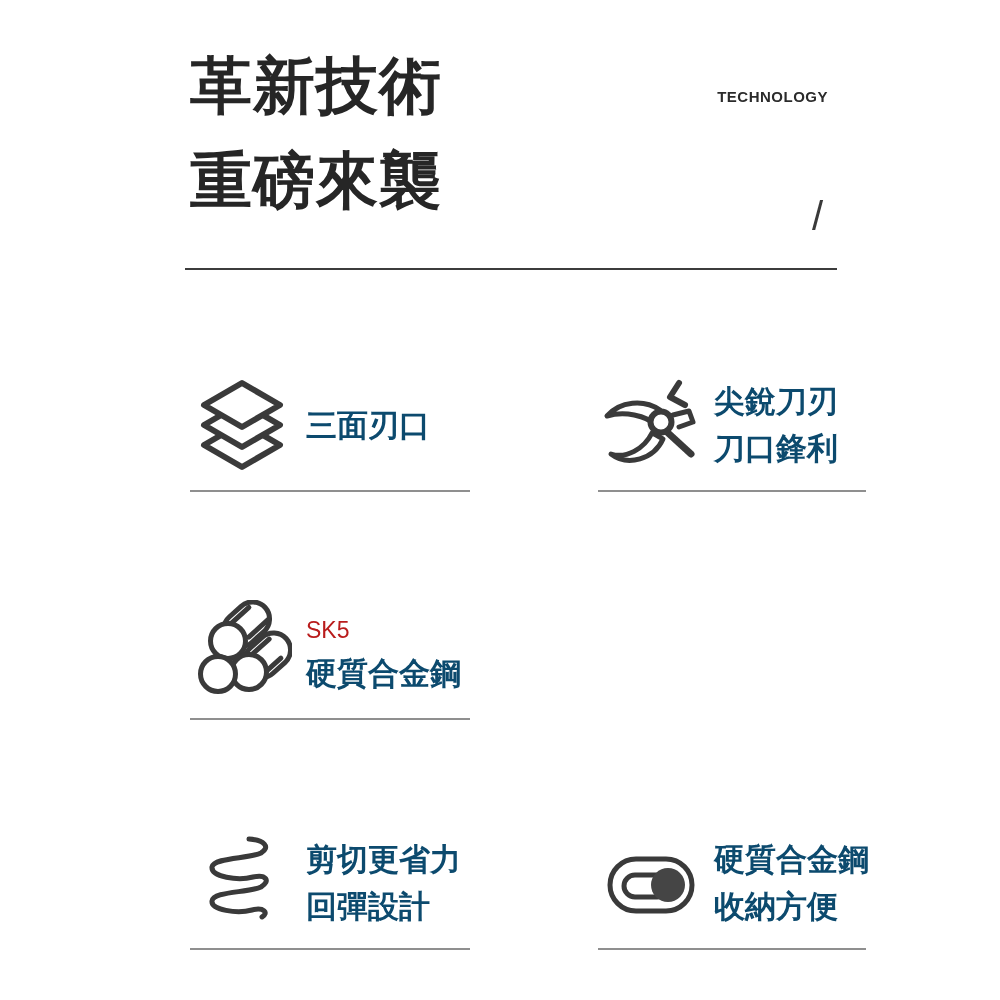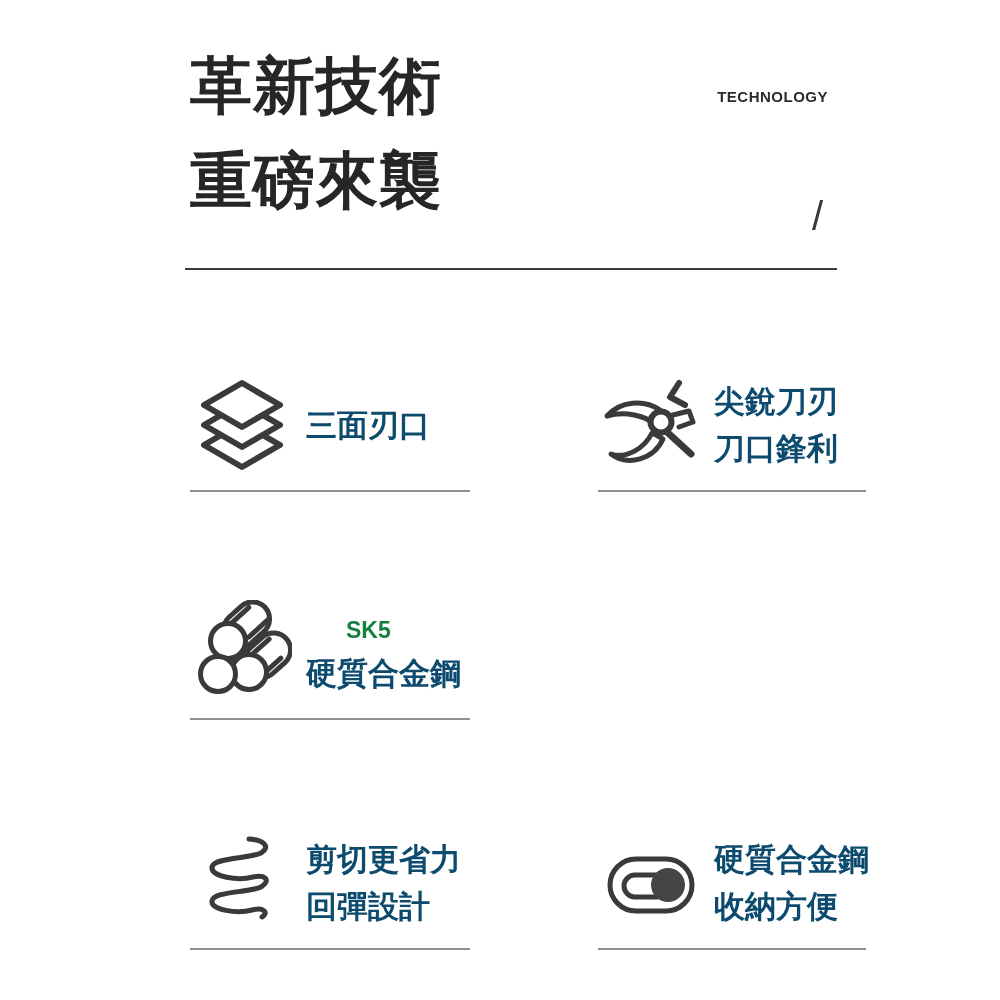--- a/index.html
+++ b/index.html
@@ -31,21 +31,21 @@
   }
   .cell.c1{left:190px;width:280px;}
   .cell.c2{left:598px;width:268px;}
   .cell.r1{top:360px;}
   .cell.r2{top:588px;}
   .cell.r3{top:818px;}
   .icon-box{width:104px;height:114px;flex:none;display:flex;align-items:center;justify-content:center;}
   .icon-box svg{width:100px;height:106px;}
   .txt{display:flex;flex-direction:column;justify-content:center;}
   .l1,.l2{font-size:31px;line-height:47px;font-weight:600;color:#0c4a6e;white-space:nowrap;}
-  .cell.small .l1{font-size:23px;line-height:40px;font-weight:700;color:#15803d;margin-left:40px;}
+  .cell.small .l1{font-size:23px;line-height:40px;font-weight:400;color:#b91c1c;}
   
   .ic{stroke:#3a3a3a;fill:none;stroke-linecap:round;stroke-linejoin:round;}
   .icf{stroke:#3a3a3a;fill:#ffffff;stroke-linejoin:round;stroke-linecap:round;}
 </style>
 </head>
 <body>
 
 <div id="page">
 
   <div class="title">

